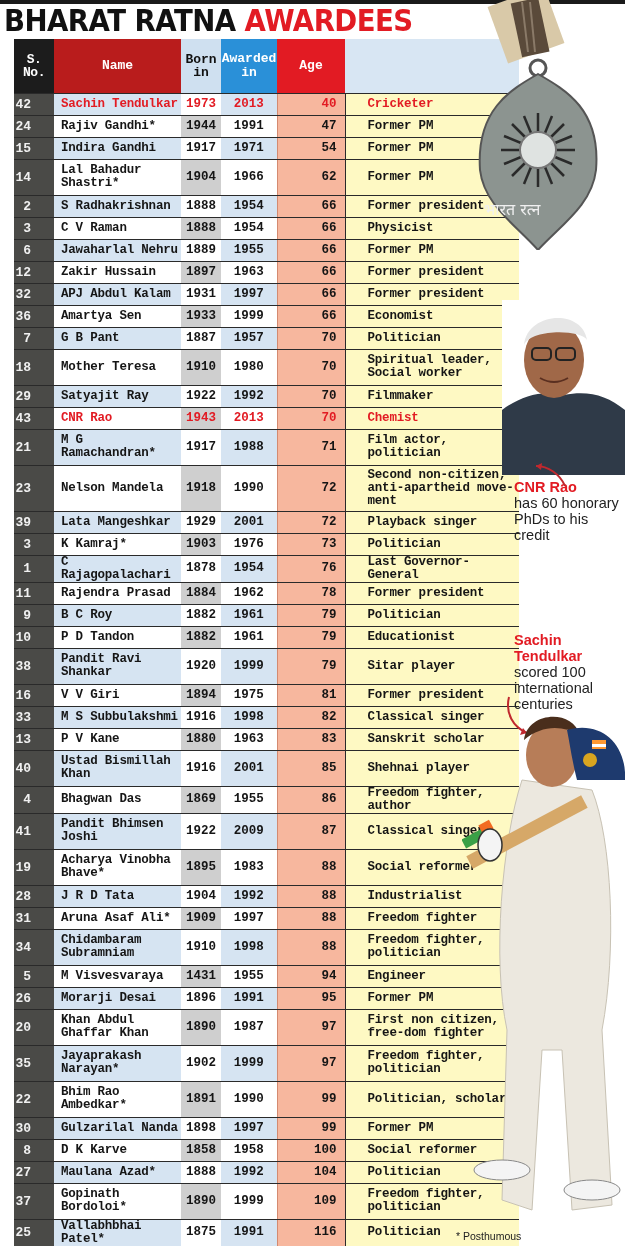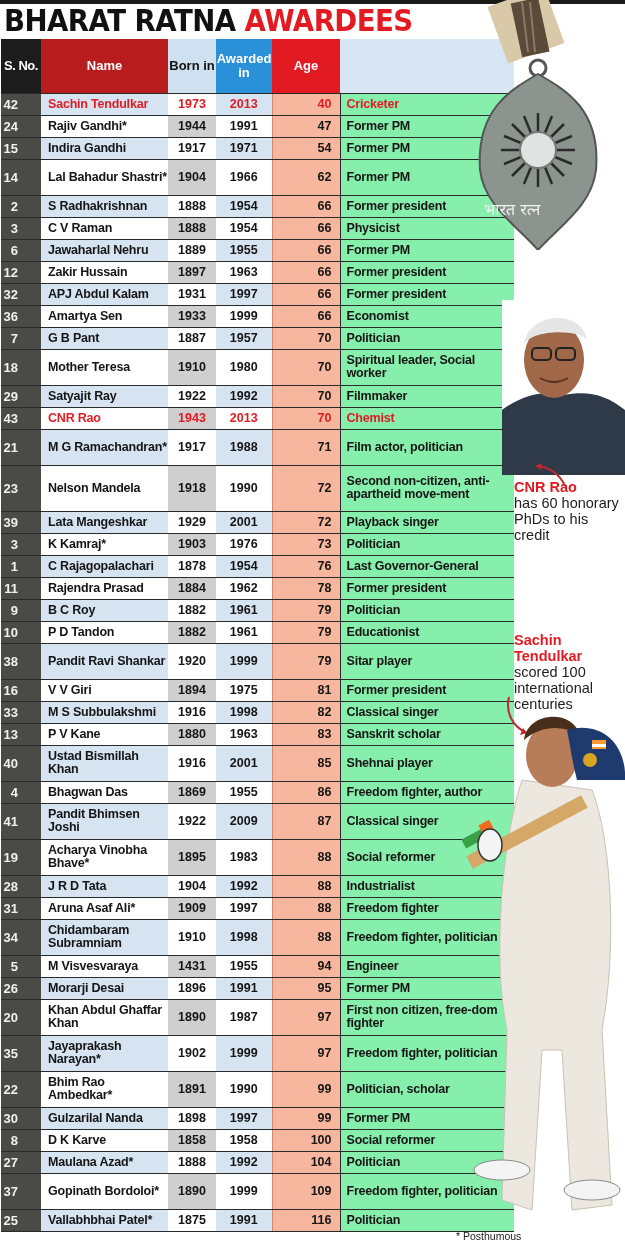--- a/index.html
+++ b/index.html
@@ -1,35 +1,35 @@
 <!DOCTYPE html>
 <html><head>
 <meta charset="utf-8">
 <style>
   * { box-sizing: border-box; margin: 0; padding: 0; }
   body { width: 625px; height: 1246px; background: #ffffff; font-family: "Liberation Sans", "DejaVu Sans", sans-serif; position: relative; overflow: hidden; }
   .topbar { position: absolute; left: 0; top: 0; width: 625px; height: 4px; background: #1a1a1a; }
   .title { position: absolute; left: 4px; top: 3px; font-family: "DejaVu Sans", sans-serif; font-weight: bold; font-size: 30px; letter-spacing: -0.6px; transform: scaleX(0.92); transform-origin: left top; line-height: 36px; }
   .title .black { color: #111; }
   .title .red { color: #e21b23; }
-  table { position: absolute; left: 1px; top: 39px; border-collapse: collapse; width: 501px; table-layout: fixed; font-family: Liberation Sans, sans-serif; font-weight: bold; font-size: 12.5px; color: #151515; }
+  table { position: absolute; left: 14px; top: 39px; border-collapse: collapse; width: 501px; table-layout: fixed; font-family: Liberation Mono, monospace; font-weight: bold; font-size: 12.5px; color: #151515; }
   th, td { border-bottom: 1.5px solid #2a2a2a; vertical-align: middle; line-height: 13px; }
   th { height: 54px; font-size: 13px; }
   th.sno { background: #1c1c1c; color: #fff; width: 40px; text-align: center; letter-spacing: -0.5px; }
   th.name { background: #b91c1c; color: #fff; width: 127px; text-align: center; }
-  th.born { background: #cfe0f0; color: #111; width: 48px; text-align: center; }
+  th.born { background: #cfe0f0; color: #111; width: 40px; text-align: center; }
   th.award { background: #2a90d8; color: #fff; width: 56px; text-align: center; line-height: 14px; margin-top: 20px; }
   th.age { background: #e21b23; color: #fff; width: 68px; text-align: center; }
   th.occ { background: #d8e6f3; width: 174px; }
   td { height: 22px; }
   td.sno { background: #4a4a47; color: #f0f0f0; text-align: right; padding-right: 23px; font-size: 13px; }
   td.name { padding-left: 7px; letter-spacing: -0.2px; }
   td.born, td.award { text-align: center; }
   td.age { background: #f7b79e; text-align: right; padding-right: 8px; border-left: 1px solid #d48a70; border-right: 1px solid #2a2a2a; }
-  td.occ { padding-left: 6px; background: #86efac; letter-spacing: -0.2px; }
+  td.occ { padding-left: 22px; background: #fef9c3; letter-spacing: -0.2px; }
   tr.odd td.name, tr.odd td.award { background: #d6e4f2; }
   tr.odd td.born { background: #ffffff; }
   tr.even td.name, tr.even td.award { background: #ffffff; }
   tr.even td.born { background: #cfcfcf; }
   tr.tall td { height: 36px; }
   tr.tall3 td { height: 46px; }
   tr.hl td.name, tr.hl td.born, tr.hl td.award, tr.hl td.age, tr.hl td.occ { color: #e21b23; }
   .medal { position: absolute; left: 476px; top: 0; width: 149px; height: 250px; }
   .photo-rao { position: absolute; left: 502px; top: 300px; width: 123px; height: 175px; }
   .cap { position: absolute; font-family: "Liberation Sans", sans-serif; font-size: 14.5px; line-height: 16px; color: #222; }

